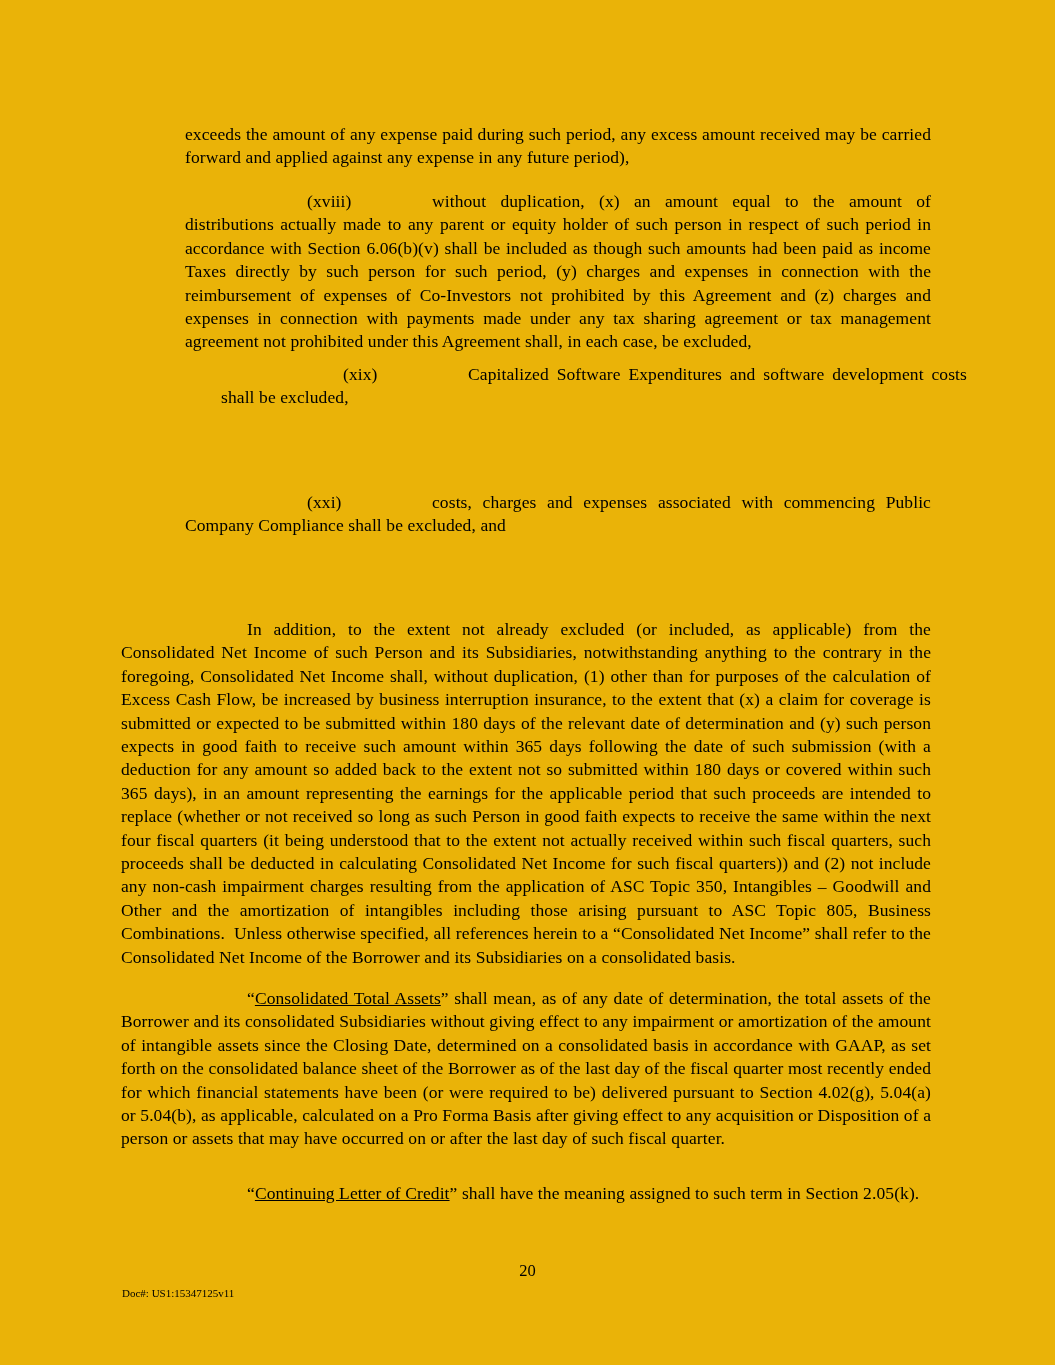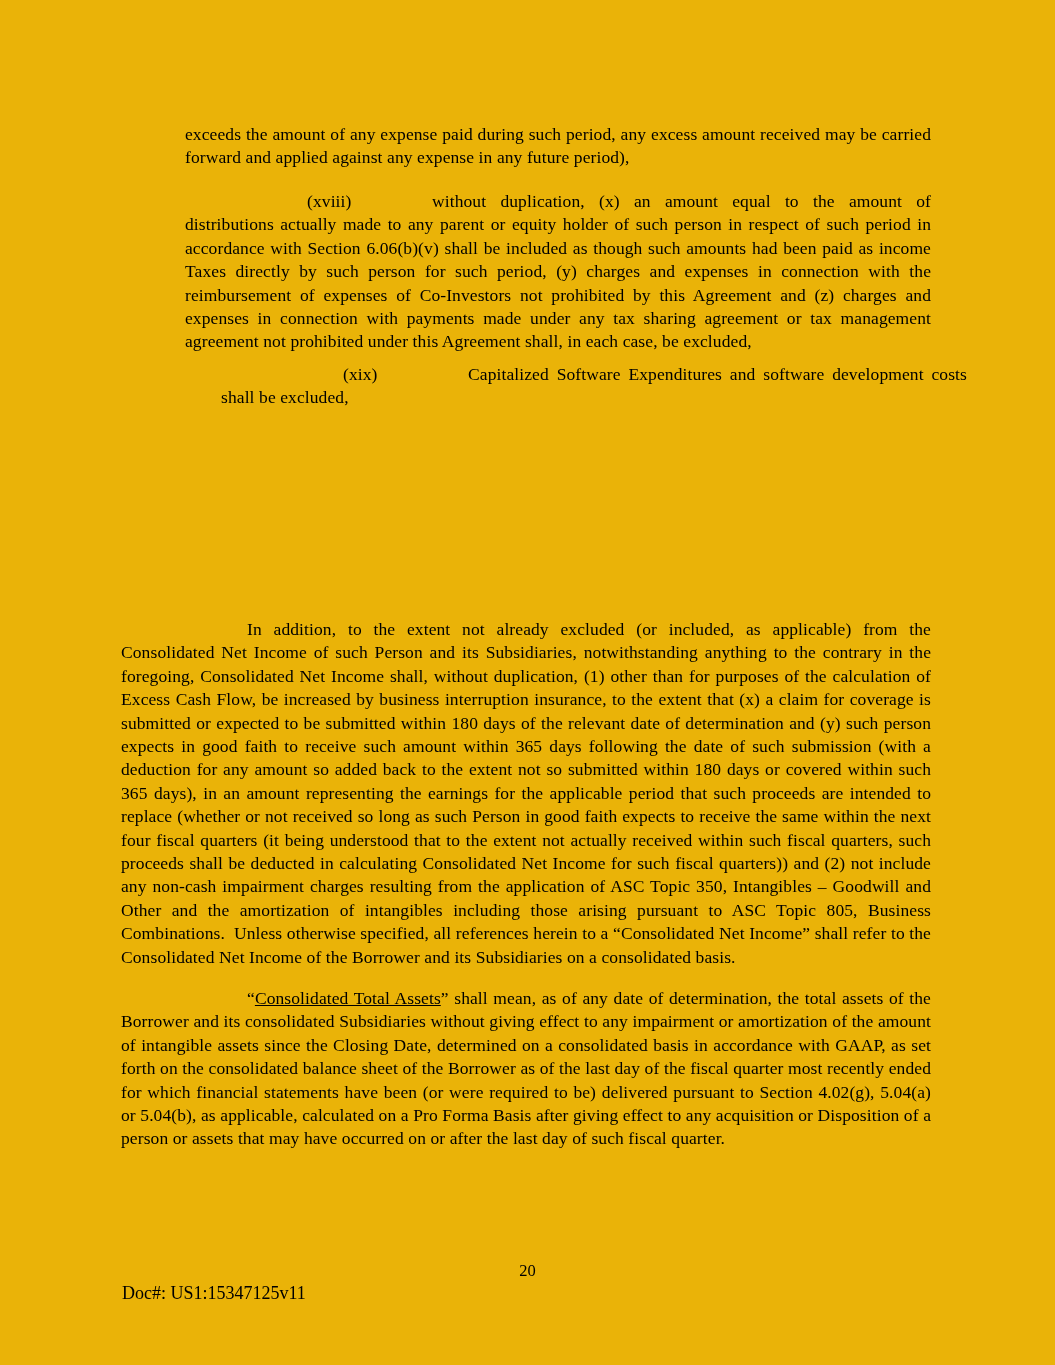--- a/index.html
+++ b/index.html
@@ -55,40 +55,42 @@
     left: 0;
     width: 100%;
     text-align: center;
     font-size: 16.5px;
     line-height: 20px;
   }
   .doc-id {
     position: absolute;
     top: 1285px;
     left: 122px;
-    font-size: 18px;
+    font-size: 11px;
     line-height: 17px;
   }
 </style>
 </head>
 <body>
 
 <div class="page">
 
   <p class="para clause" style="top:123px;">exceeds the amount of any expense paid during such period, any excess amount received may be carried forward and applied against any expense in any future period),</p>
 
   <p class="para clause" style="top:190px;"><span class="tab1"></span><span class="num">(xviii)</span><span>without duplication, (x) an amount equal to the amount of distributions actually made to any parent or equity holder of such person in respect of such period in accordance with Section 6.06(b)(v) shall be included as though such amounts had been paid as income Taxes directly by such person for such period, (y) charges and expenses in connection with the reimbursement of expenses of Co-Investors not prohibited by this Agreement and (z) charges and expenses in connection with payments made under any tax sharing agreement or tax management agreement not prohibited under this Agreement shall, in each case, be excluded,</span></p>
 
   <p class="para clause" style="top:363px;margin-left:36px;"><span class="tab1"></span><span class="num">(xix)</span><span>Capitalized Software Expenditures and software development costs shall be excluded,</span></p>
 
 
+  <p class="para clause" style="top:491px;"><span class="tab1"></span><span class="num">(xxi)</span><span>costs, charges and expenses associated with commencing Public Company Compliance shall be excluded, and</span></p>
 
 
   <p class="para indent" style="top:618px;">In addition, to the extent not already excluded (or included, as applicable) from the Consolidated Net Income of such Person and its Subsidiaries, notwithstanding anything to the contrary in the foregoing, Consolidated Net Income shall, without duplication, (1) other than for purposes of the calculation of Excess Cash Flow, be increased by business interruption insurance, to the extent that (x) a claim for coverage is submitted or expected to be submitted within 180 days of the relevant date of determination and (y) such person expects in good faith to receive such amount within 365 days following the date of such submission (with a deduction for any amount so added back to the extent not so submitted within 180 days or covered within such 365 days), in an amount representing the earnings for the applicable period that such proceeds are intended to replace (whether or not received so long as such Person in good faith expects to receive the same within the next four fiscal quarters (it being understood that to the extent not actually received within such fiscal quarters, such proceeds shall be deducted in calculating Consolidated Net Income for such fiscal quarters)) and (2) not include any non-cash impairment charges resulting from the application of ASC Topic 350, Intangibles – Goodwill and Other and the amortization of intangibles including those arising pursuant to ASC Topic 805, Business Combinations.&nbsp; Unless otherwise specified, all references herein to a “Consolidated Net Income” shall refer to the Consolidated Net Income of the Borrower and its Subsidiaries on a consolidated basis.</p>
 
   <p class="para indent" style="top:987px;"><span>“</span><span class="term">Consolidated Total Assets</span><span>” shall mean, as of any date of determination, the total assets of the Borrower and its consolidated Subsidiaries without giving effect to any impairment or amortization of the amount of intangible assets since the Closing Date, determined on a consolidated basis in accordance with GAAP, as set forth on the consolidated balance sheet of the Borrower as of the last day of the fiscal quarter most recently ended for which financial statements have been (or were required to be) delivered pursuant to Section 4.02(g), 5.04(a) or 5.04(b), as applicable, calculated on a Pro Forma Basis after giving effect to any acquisition or Disposition of a person or assets that may have occurred on or after the last day of such fiscal quarter.</span></p>
 
+  <p class="para indent" style="top:1182px;"><span>“</span><span class="term">Continuing Letter of Credit</span><span>” shall have the meaning assigned to such term in Section 2.05(k).</span></p>
 
   <div class="page-num">20</div>
 
   <div class="doc-id">Doc#: US1:15347125v11</div>
 
 </div>
 
 </body></html>

